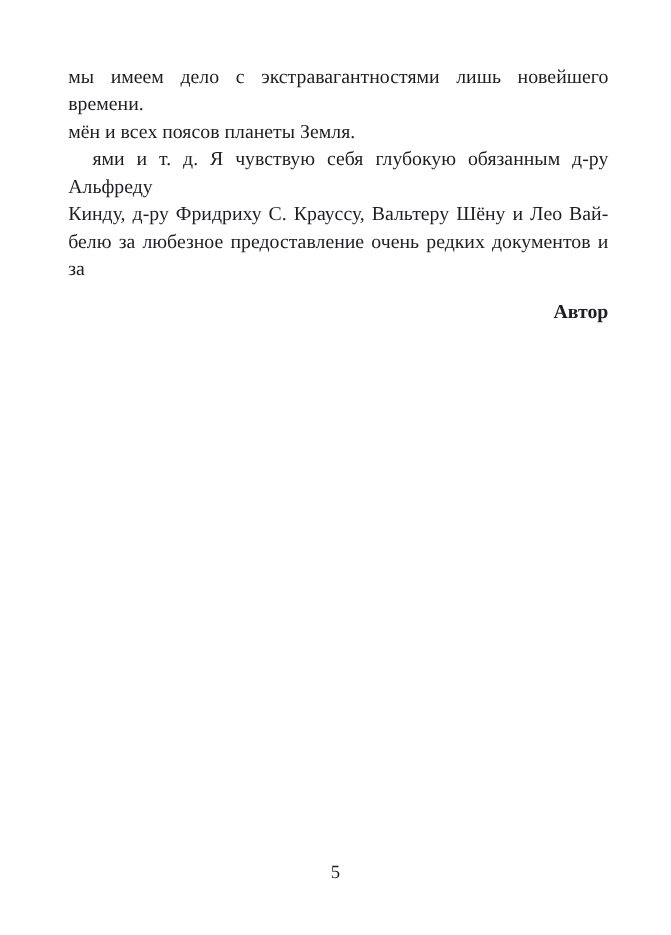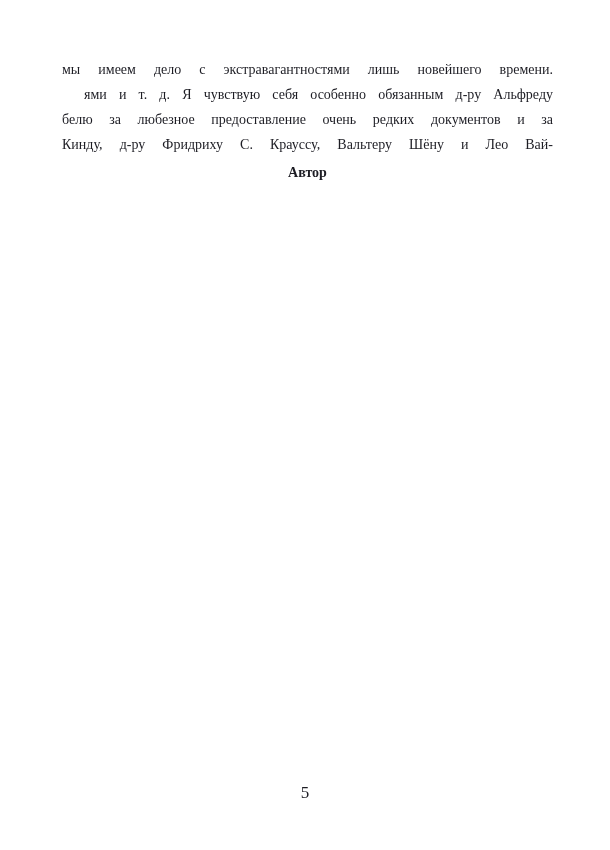--- a/index.html
+++ b/index.html
@@ -18,64 +18,65 @@
     height: 850px;
     background: #ffffff;
     color: #1d1d24;
     font-family: "Liberation Serif", "DejaVu Serif", serif;
   }
   .text-block {
     position: absolute;
     left: 62px;
     top: 57px;
     width: 491px;
-    font-size: 14px;
+    font-size: 18px;
     line-height: 25px;
   }
   .para {
     margin: 0;
     padding: 0;
   }
   .line {
     text-align: justify;
     text-align-last: justify;
     white-space: normal;
   }
   .line.last {
     text-align-last: left;
   }
   .para.indented .line:first-child {
     text-indent: 22px;
   }
   .author-line {
-    margin-top: 3px;
+    margin-top: 14px;
     font-weight: bold;
-    text-align: center;
+    text-align: right;
   }
   .page-number {
     position: absolute;
     left: 0;
     top: 782px;
     width: 100%;
     text-align: center;
     font-size: 17px;
     line-height: 22px;
   }
 </style>
 </head>
 <body>
 
 <div class="page">
   <div class="text-block">
     <div>
         <div class="para">
           <div class="line">мы имеем дело с экстравагантностями лишь новейшего времени.</div>
+          <div class="line last">мён и всех поясов планеты Земля.</div>
         </div>
         <div class="para indented">
-          <div class="line">ями и т. д. Я чувствую себя особенно обязанным д-ру Альфреду</div>
+          <div class="line">ями и т. д. Я чувствую себя глубокую обязанным д-ру Альфреду</div>
+          <div class="line">Кинду, д-ру Фридриху С. Крауссу, Вальтеру Шёну и Лео Вай-</div>
           <div class="line">белю за любезное предоставление очень редких документов и за</div>
-          <div class="line">Кинду, д-ру Фридриху С. Крауссу, Вальтеру Шёну и Лео Вай-</div>
         </div>
       </div>
     <div class="author-line">Автор</div>
   </div>
   <div class="page-number">5</div>
 </div>
 
 </body></html>

